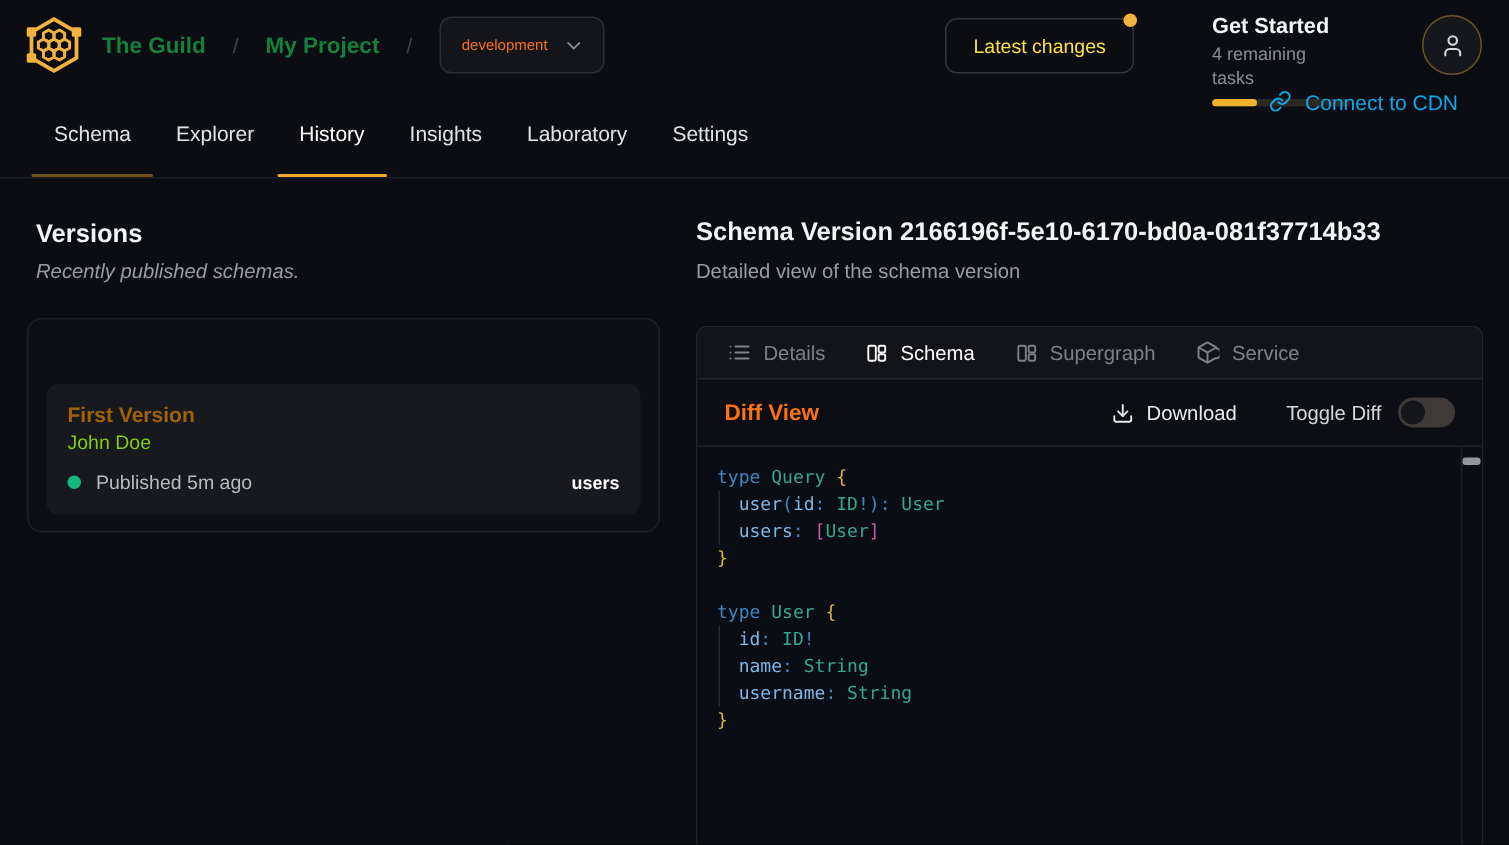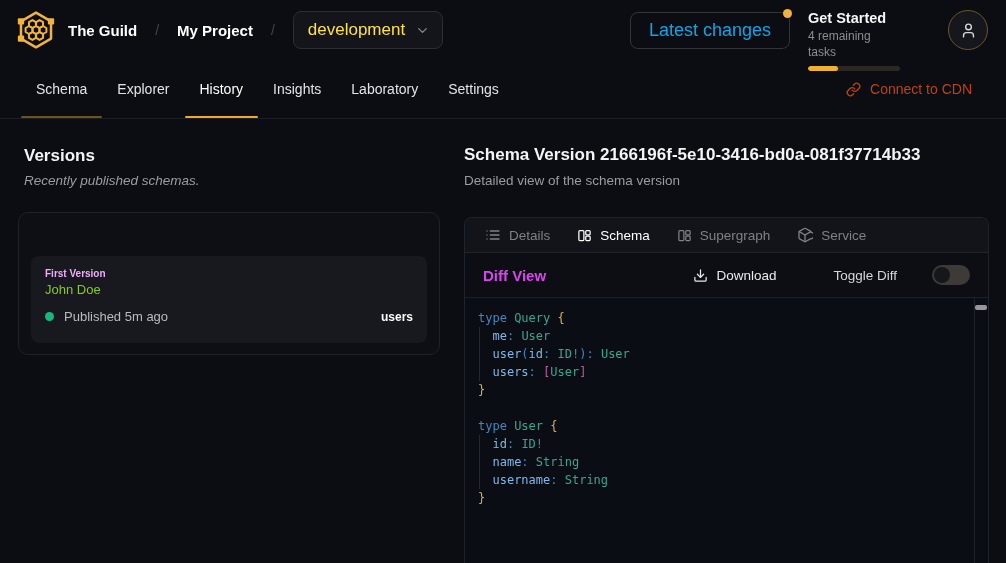--- a/index.html
+++ b/index.html
@@ -4,68 +4,68 @@
 <style>
   * { margin:0; padding:0; box-sizing:border-box; }
   html,body { background:#000; }
   body { font-family:"Liberation Sans","DejaVu Sans",sans-serif; }
   .screen { position:relative; width:1006px; height:563px; background:#0b0d12; overflow:hidden; color:#e8e9ea; }
 
   
   .header { position:relative; height:60px; }
   .logo { position:absolute; left:15px; top:9px; width:42px; height:42px; }
   .crumbs { position:absolute; left:68px; top:0; height:60px; display:flex; align-items:center; gap:18px; }
-  .crumb { font-size:15px; font-weight:600; color:#ffffff; }
+  .crumb { font-size:15px; font-weight:600; color:#15803d; }
   .crumb-sep { color:#41454d; font-size:14px; }
   .env-btn { display:flex; align-items:center; gap:10px; height:38px; padding:0 12px 0 14px; background:#13151b; border:1px solid #2a2d35; border-radius:8px; cursor:pointer; }
-  .env-btn .env-label { font-size:17px; color:#fde047; }
+  .env-btn .env-label { font-size:10px; color:#f97316; }
   .env-btn svg { color:#8a8c92; }
-  .latest-btn { position:absolute; left:630px; top:12px; height:37px; padding:12px 18px; display:flex; align-items:center; background:transparent; border:1px solid #31343b; border-radius:8px; font-size:18px; color:#0ea5e9; cursor:pointer; }
+  .latest-btn { position:absolute; left:630px; top:12px; height:37px; padding:12px 18px; display:flex; align-items:center; background:transparent; border:1px solid #31343b; border-radius:8px; font-size:13px; color:#fde047; cursor:pointer; }
   .latest-dot { position:absolute; top:-4px; right:-3px; width:9px; height:9px; border-radius:50%; background:#f2b23e; }
   .get-started { position:absolute; left:808px; top:9px; width:92px; cursor:pointer; }
   .gs-title { font-size:14.5px; font-weight:600; color:#f4f5f6; line-height:18px; }
   .gs-sub { font-size:12px; color:#8b8d93; line-height:16px; margin-top:1px; }
   .gs-bar { margin-top:6px; height:5px; border-radius:3px; background:#2c2822; overflow:hidden; }
   .gs-fill { height:100%; border-radius:3px; background:#f0b12e; }
   .avatar { position:absolute; right:18px; top:10px; width:40px; height:40px; border-radius:50%; background:#15171c; border:1.5px solid #6b5624; display:flex; align-items:center; justify-content:center; color:#d6d7da; cursor:pointer; }
 
   
   .nav { position:relative; height:59px; border-bottom:1px solid #1b1e25; display:flex; align-items:stretch; padding-left:21px; }
   .nav-tab { position:relative; display:flex; align-items:center; padding:0 15px; font-size:14px; color:#e2e3e6; cursor:pointer; }
   .nav-tab.dim-active::after, .nav-tab.active::after { content:""; position:absolute; left:0; right:0; bottom:0; height:2.5px; border-radius:1px; }
   .nav-tab.dim-active::after { background:#6e5319; }
   .nav-tab.active { color:#ffffff; }
   .nav-tab.active::after { background:#efa92d; }
-  .cdn-link { position:absolute; right:34px; top:0; height:58px; display:flex; align-items:center; gap:9px; color:#c2410c; font-size:14px; cursor:pointer; }
+  .cdn-link { position:absolute; right:34px; top:0; height:58px; display:flex; gap:9px; color:#0ea5e9; font-size:14px; cursor:pointer; }
 
   
   .main { position:relative; height:444px; }
   .panel-title { font-size:17px; font-weight:700; color:#f3f4f5; }
   .panel-sub { font-size:13.5px; color:#9a9ca2; }
 
   .versions-title { position:absolute; left:24px; top:27px; }
   .versions-sub { position:absolute; left:24px; top:54px;font-style:italic; }
   .version-card-outer { position:absolute; left:18px; top:93px; width:422px; height:143px; background:#0d0f14; border:1px solid #1e2127; border-radius:10px; }
   .version-card { position:absolute; left:12px; top:43px; right:12px; height:87px; background:#17191e; border-radius:8px; padding:12px 14px; cursor:pointer; }
-  .vc-name { font-size:10px; font-weight:600; color:#f0abfc; }
+  .vc-name { font-size:14px; font-weight:600; color:#a16207; }
   .vc-author { font-size:13px; color:#84cc16; margin-top:3px; }
   .vc-status { display:flex; align-items:center; margin-top:12px; }
   .vc-dot { width:9px; height:9px; border-radius:50%; margin-right:10px; }
   .vc-published { font-size:13px; color:#b9bbbf; }
   .vc-service { margin-left:auto; font-size:12px; font-weight:700; color:#fbfbfc; }
 
   .detail-title { position:absolute; left:464px; top:26px; }
   .detail-sub { position:absolute; left:464px; top:54px; }
   .detail-card { position:absolute; left:464px; top:98px; width:525px; bottom:-1px; border:1px solid #20232a; border-bottom:none; border-radius:8px 8px 0 0; display:flex; flex-direction:column; overflow:hidden; background:#0c0e13; }
   .detail-tabs { height:35px; flex:0 0 35px; display:flex; align-items:center; gap:27px; padding-left:20px; background:#12141a; border-bottom:1px solid #20232a;text-align:center; }
   .dtab { display:flex; align-items:center; gap:8px; font-size:13.5px; color:#7f8187; cursor:pointer; }
   .dtab.active { color:#ffffff; }
   .toolbar { height:45px; flex:0 0 45px; display:flex; align-items:center; padding:0 18px; border-bottom:1px solid #1d2026; }
-  .toolbar-title { font-size:15px; font-weight:700; color:#d946ef; }
-  .toolbar-right { margin-left:auto; display:flex; align-items:center;gap:24px; }
+  .toolbar-title { font-size:15px; font-weight:700; color:#f97316; }
+  .toolbar-right { margin-left:auto; display:flex; align-items:center; }
   .download-btn { display:flex; align-items:center; gap:8px; font-size:13.5px; color:#e9eaec; cursor:pointer; }
   .toggle-label { margin-left:33px; font-size:13.5px; color:#d6d7da; }
   .switch { margin-left:11px; width:38px; height:20px; border-radius:10px; background:#3d3a37; position:relative; cursor:pointer; }
   .switch .knob { position:absolute; left:2px; top:2px; width:16px; height:16px; border-radius:50%; background:#15171b; }
 
   
   .code-area { position:relative; flex:1; background:#0a0d13; padding:11px 22px 0 13px; font-family:"DejaVu Sans Mono","Liberation Mono",monospace; font-size:12px; line-height:18px; color:#c6cdd5; overflow:hidden; }
   .code-line { position:relative; white-space:pre; }
   .code-line.ind::before { content:""; position:absolute; left:0.5px; top:0; bottom:0; width:1px; background:#252a32; }
   .scroll-track { position:absolute; top:0; right:13px; bottom:0; width:1px; background:#1e2127; }
@@ -167,21 +167,21 @@
         <div class="vc-name">First Version</div>
         <div class="vc-author">John Doe</div>
         <div class="vc-status">
           <span class="vc-dot" style="background: rgb(20, 184, 125);"></span>
           <span class="vc-published">Published 5m ago</span>
           <span class="vc-service">users</span>
         </div>
       </div>
     </div>
 
-    <div class="panel-title detail-title">Schema Version 2166196f-5e10-3416-bd0a-081f37714b33</div>
+    <div class="panel-title detail-title">Schema Version 2166196f-5e10-6170-bd0a-081f37714b33</div>
     <div class="panel-sub detail-sub">Detailed view of the schema version</div>
 
     <div class="detail-card">
       <div class="detail-tabs">
         <div class="dtab">
           <svg width="16" height="16" viewBox="0 0 24 24" fill="none" stroke="currentColor" stroke-width="2" stroke-linecap="round" stroke-linejoin="round">
               <path d="M8 6h13"></path>
               <path d="M8 12h13"></path>
               <path d="M8 18h13"></path>
               <path d="M3 6h.01"></path>
@@ -230,21 +230,20 @@
           <span class="toggle-label">Toggle Diff</span>
           <div class="switch">
             <div class="knob"></div>
           </div>
         </div>
       </div>
 
       <div class="code-area">
         <div>
             <div class="code-line"><span style="color: rgb(64, 134, 192);">type</span><span> </span><span style="color: rgb(53, 167, 143);">Query</span><span> </span><span style="color: rgb(223, 178, 60);">{</span></div>
-            <div class="code-line ind"><span>  </span><span style="color: rgb(125, 184, 232);">me</span><span style="color: rgb(64, 134, 192);">:</span><span> </span><span style="color: rgb(53, 167, 143);">User</span></div>
             <div class="code-line ind"><span>  </span><span style="color: rgb(125, 184, 232);">user</span><span style="color: rgb(64, 134, 192);">(</span><span style="color: rgb(125, 184, 232);">id</span><span style="color: rgb(64, 134, 192);">:</span><span> </span><span style="color: rgb(53, 167, 143);">ID</span><span style="color: rgb(64, 134, 192);">!</span><span style="color: rgb(64, 134, 192);">)</span><span style="color: rgb(64, 134, 192);">:</span><span> </span><span style="color: rgb(53, 167, 143);">User</span></div>
             <div class="code-line ind"><span>  </span><span style="color: rgb(125, 184, 232);">users</span><span style="color: rgb(64, 134, 192);">:</span><span> </span><span style="color: rgb(196, 87, 168);">[</span><span style="color: rgb(53, 167, 143);">User</span><span style="color: rgb(196, 87, 168);">]</span></div>
             <div class="code-line"><span style="color: rgb(223, 178, 60);">}</span></div>
             <div class="code-line">&nbsp;</div>
             <div class="code-line"><span style="color: rgb(64, 134, 192);">type</span><span> </span><span style="color: rgb(53, 167, 143);">User</span><span> </span><span style="color: rgb(223, 178, 60);">{</span></div>
             <div class="code-line ind"><span>  </span><span style="color: rgb(125, 184, 232);">id</span><span style="color: rgb(64, 134, 192);">:</span><span> </span><span style="color: rgb(53, 167, 143);">ID</span><span style="color: rgb(64, 134, 192);">!</span></div>
             <div class="code-line ind"><span>  </span><span style="color: rgb(125, 184, 232);">name</span><span style="color: rgb(64, 134, 192);">:</span><span> </span><span style="color: rgb(53, 167, 143);">String</span></div>
             <div class="code-line ind"><span>  </span><span style="color: rgb(125, 184, 232);">username</span><span style="color: rgb(64, 134, 192);">:</span><span> </span><span style="color: rgb(53, 167, 143);">String</span></div>
             <div class="code-line"><span style="color: rgb(223, 178, 60);">}</span></div>
           </div>

